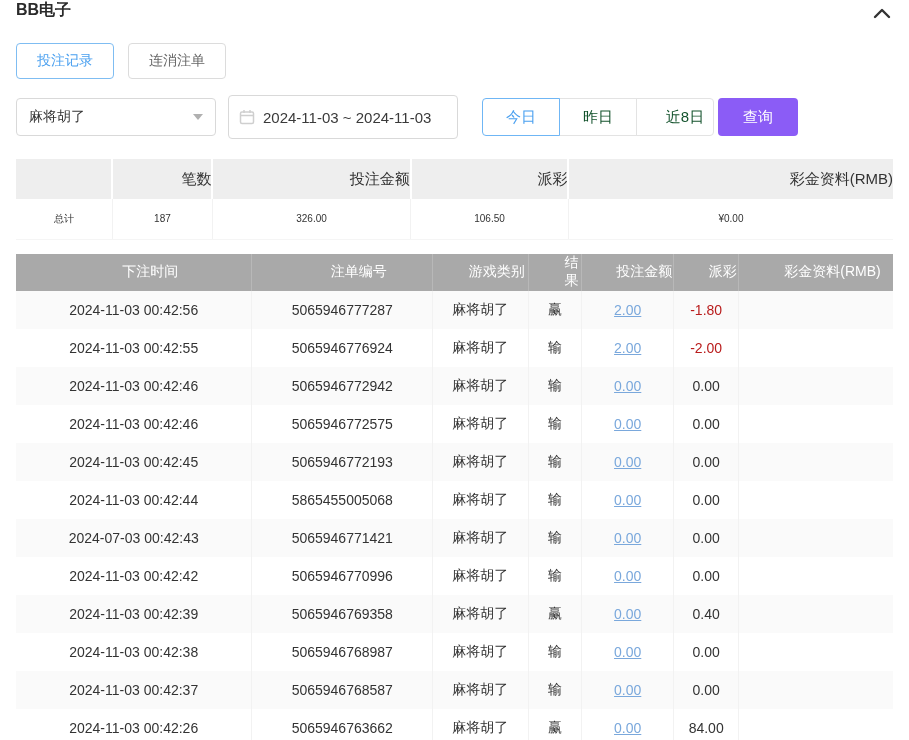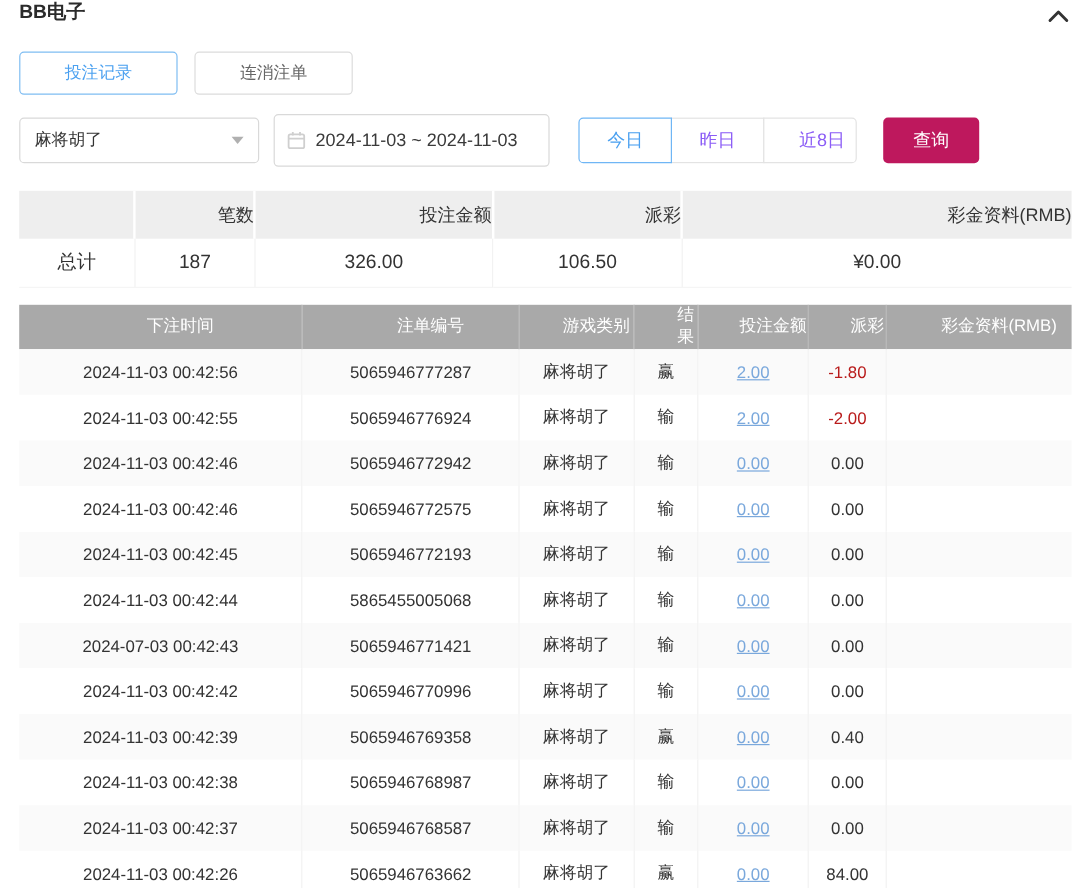--- a/index.html
+++ b/index.html
@@ -13,62 +13,62 @@
 
   
   .top-bar { display: flex; align-items: flex-end; justify-content: space-between; }
   .page-title { font-size: 16px; font-weight: bold; color: #2b2b2b; }
   .collapse-btn { background: none; border: none; cursor: pointer; line-height: 0; padding: 2px; }
 
   
   .tabs { display: flex; gap: 14px; margin-top: 22px; }
   .tab {
     background: #fff; border: 1px solid #dcdcdc; color: #666;
-    font-size: 14px; padding: 8px 37px; border-radius: 4px; cursor: pointer;
+    font-size: 14px; padding: 8px 20px; border-radius: 4px; cursor: pointer;
     font-family: inherit;
   }
   .tab.active { border-color: #7fbdf2; color: #4aa0f0; }
 
   
   .filter-row { display: flex; align-items: center; margin-top: 16px; }
   .select {
     width: 200px; height: 38px; border: 1px solid #d9d9d9; border-radius: 4px;
     display: flex; align-items: center; justify-content: space-between;
     padding: 0 12px; font-size: 14px; color: #333; cursor: pointer; background: #fff;
   }
   .caret { width: 0; height: 0; border-left: 5px solid transparent; border-right: 5px solid transparent; border-top: 6px solid #b0b0b0; }
   .date-input {
     width: 230px; height: 44px; border: 1px solid #d9d9d9; border-radius: 4px;
     display: flex; align-items: center; gap: 8px; padding: 0 10px;
     font-size: 15px; color: #3a3a3a; margin-left: 12px; cursor: pointer; background: #fff;
   }
   .btn-group { display: flex; margin-left: 12px; }
   .quick {
     width: 78px; height: 38px; background: #fff; border: 1px solid #e3e3e3;
-    color: #8b5cf6; font-size: 15px; cursor: pointer; margin-left: -1px;
+    color: #14532d; font-size: 15px; cursor: pointer; margin-left: -1px;
     font-family: inherit; position: relative;
   }
   .quick:first-child { border-radius: 4px 0 0 4px; margin-left: 12px; }
   .quick:last-child { border-radius: 0 4px 4px 0; padding-left: 20px; }
   .quick.active { border-color: #6fb6f5; color: #4aa0f0; z-index: 1; }
   .search-btn {
-    width: 80px; height: 38px; margin-left: 22px; background: #be185d; color: #fff;
+    width: 80px; height: 38px; margin-left: 4px; background: #8b5cf6; color: #fff;
     border: none; border-radius: 4px; font-size: 15px; cursor: pointer; font-family: inherit;
   }
 
   
   table { width: 100%; border-collapse: collapse; table-layout: fixed; }
   .summary { margin-top: 20px; }
   .summary th {
     background: #eeeeee; height: 40px; font-size: 15px; font-weight: normal;
     color: #333; text-align: right; border-right: 2px solid #fff;
   }
   .summary th:last-child { border-right: none; }
   .summary td {
-    background: #fff; height: 40px; font-size: 16px; text-align: center;
+    background: #fff; height: 40px; font-size: 10px; text-align: center;
     border-right: 1px solid #f2f2f2; border-bottom: 1px solid #f5f5f5;
   }
   .summary td:last-child { border-right: none; }
 
   
   .records { margin-top: 14px; }
   .records th {
     background: #a9a9a9; color: #fff; font-size: 14px; font-weight: normal;
     height: 37px; text-align: center; border-right: 1px solid #b8b8b8; padding-left: 33px;
   }

